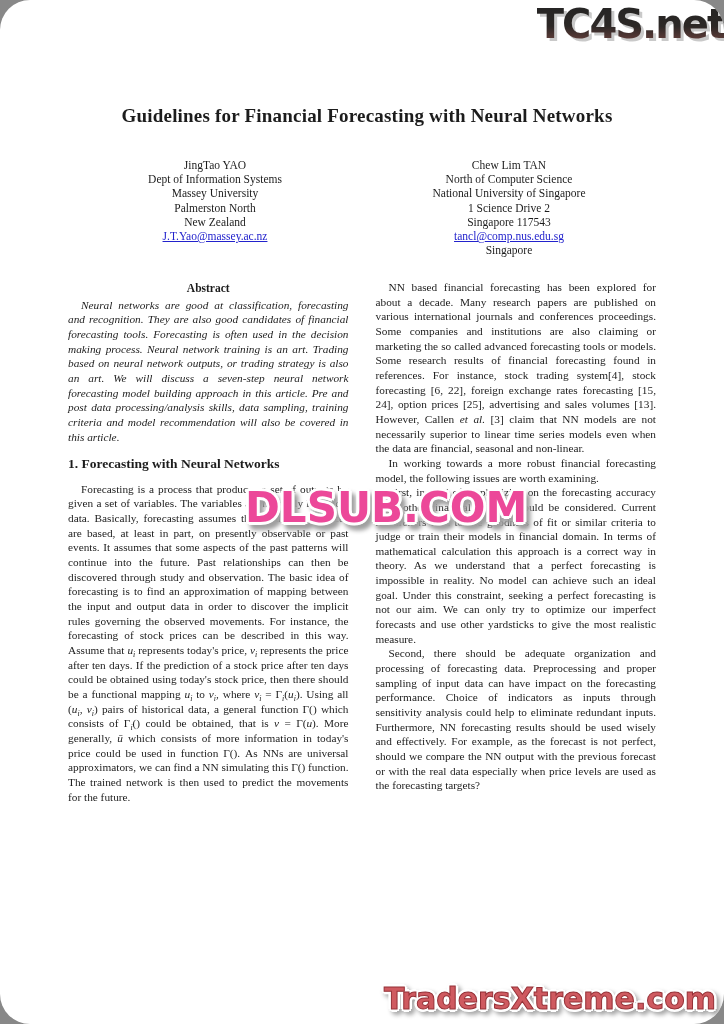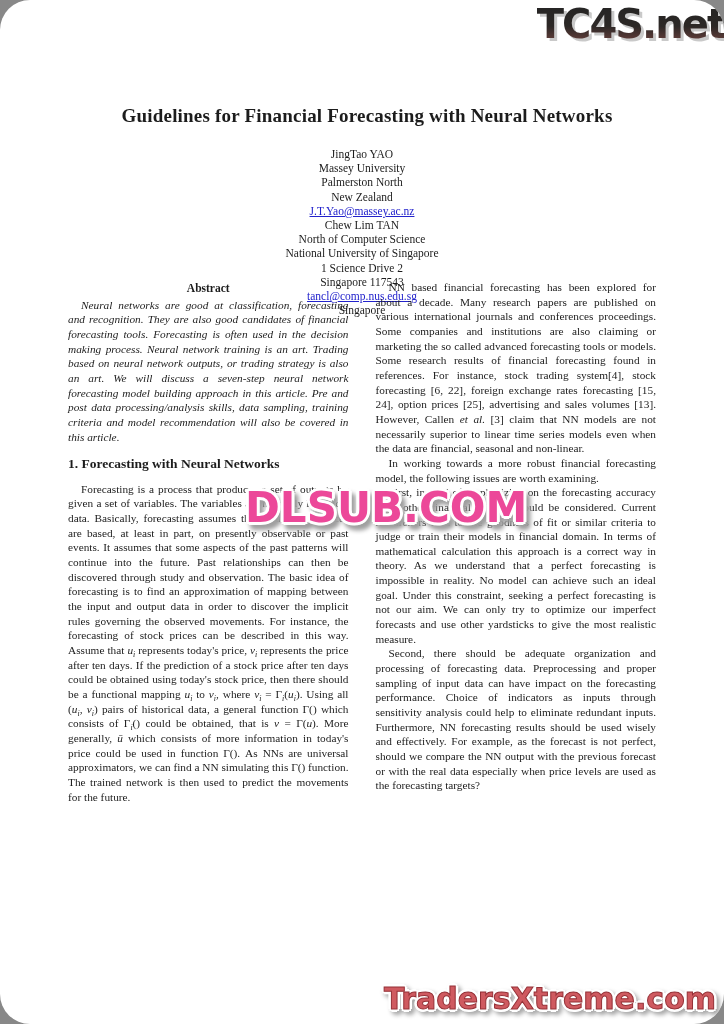--- a/index.html
+++ b/index.html
@@ -38,21 +38,21 @@
       -2px -2px 0 #fff, 2px -2px 0 #fff, -2px 2px 0 #fff, 2px 2px 0 #fff;
     filter:drop-shadow(3px 3px 2px #a8a8a8);
     text-align:right;
   }
 
   
   .title {
     position:absolute; top:105px; left:10px; right:0; text-align:center;
     font-size:19px; font-weight:bold; letter-spacing:0.2px;
   }
-  .authors { position:absolute; top:147px; left:68px; width:588px; display:flex;flex-direction:column; }
+  .authors { position:absolute; top:158px; left:68px; width:588px; display:flex; }
   .author  { flex:1; text-align:center; font-size:11.5px; line-height:14.2px; }
   .author a { color:#2222cc; text-decoration:underline; }
 
   .columns { position:absolute; top:280px; left:68px; width:588px; display:flex; gap:27px; }
   .col { width:284.5px; font-size:11.3px; line-height:14.65px; text-align:justify; }
   .col p { margin:0; text-indent:13px; }
 
   .abstract-head { text-align:center; font-weight:bold; font-size:11.5px; margin:1px 0 2px 0; }
   .abstract p { font-style:italic; }
 
@@ -68,20 +68,21 @@
 
 <div class="page">
 
   <div class="wm-top">TC4S.net</div>
 
   <div class="title">Guidelines for Financial Forecasting with Neural Networks</div>
 
   <div class="authors">
     <div class="author">
       <div>JingTao YAO</div>
+      <div>Dept of Information Systems</div>
       <div>Massey University</div>
       <div>Palmerston North</div>
       <div>New Zealand</div>
       <div><a href="#">J.T.Yao@massey.ac.nz</a></div>
     </div>
     <div class="author">
       <div>Chew Lim TAN</div>
       <div>North of Computer Science</div>
       <div>National University of Singapore</div>
       <div>1 Science Drive 2</div>

